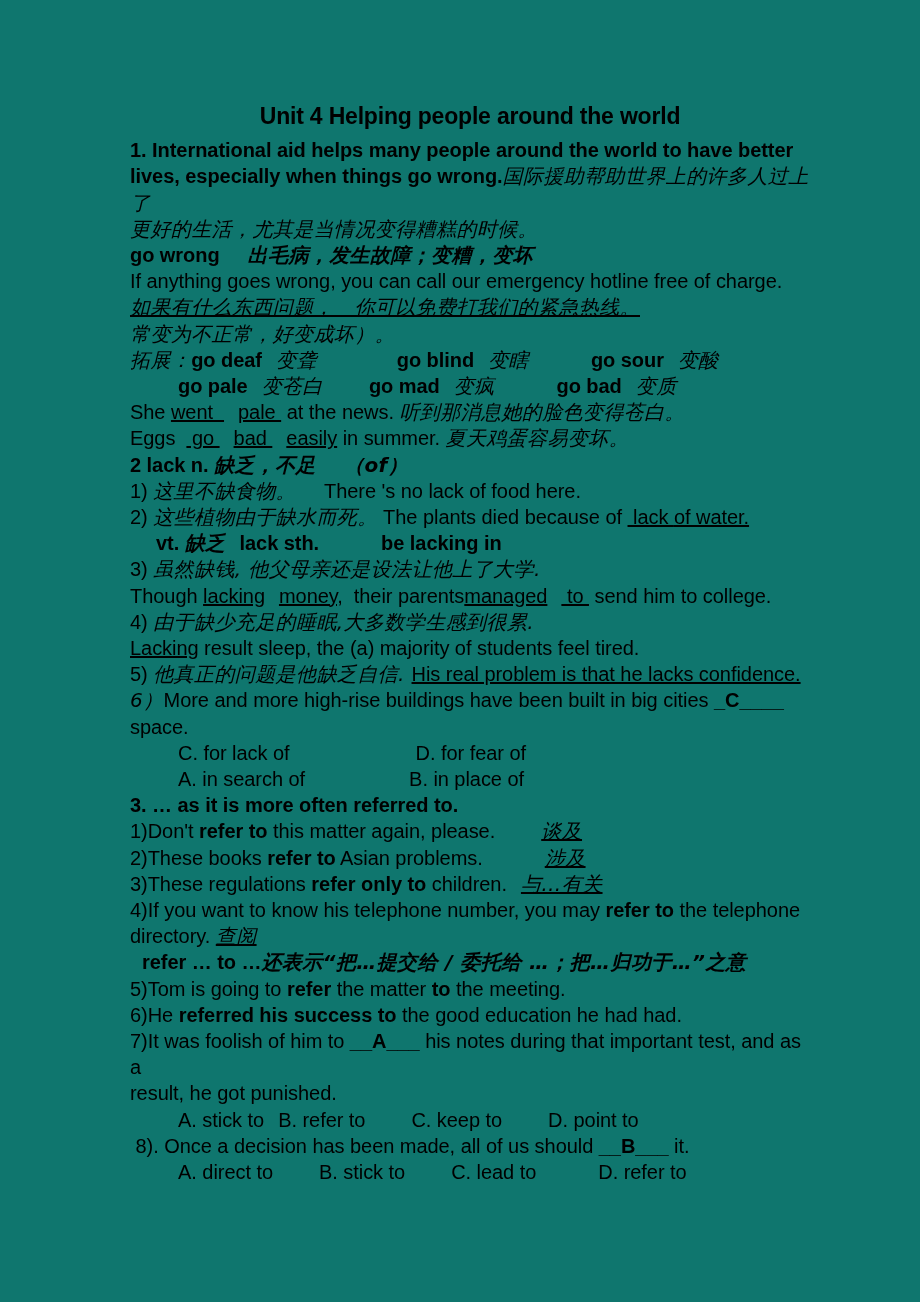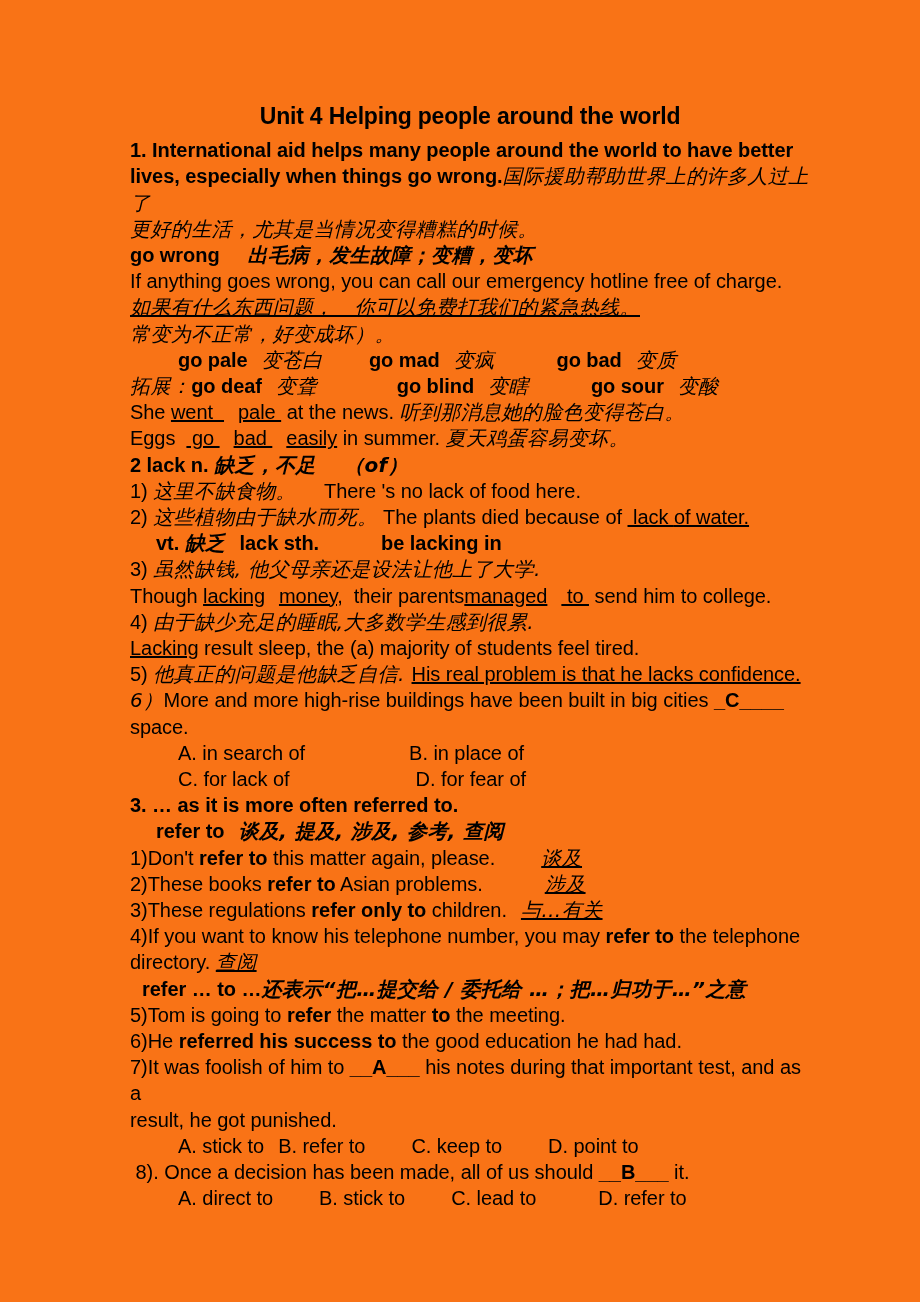--- a/index.html
+++ b/index.html
@@ -11,21 +11,21 @@
     width: 920px;
     height: 1302px;
     font-family: "Liberation Sans", "DejaVu Sans", sans-serif;
     color: #000000;
     overflow: hidden;
   }
   .page {
     position: relative;
     width: 920px;
     height: 1302px;
-    background: #f97316;
+    background: #0f766e;
     box-sizing: border-box;
     padding: 103px 110px 0 130px;
   }
   .doc-title {
     text-align: center;
     font-size: 23px;
     font-weight: bold;
     letter-spacing: -0.2px;
     margin: 0 0 7px 0;
     line-height: 1.18;
@@ -69,23 +69,23 @@
 
   <p class="line"><span class="b">go wrong</span><span class="gap-b"></span><span class="b cjk">出毛病，发生故障；变糟，变坏</span></p>
 
   <p class="line"><span>If anything goes wrong, you can call our emergency hotline free of charge.</span></p>
 
   <p class="line"><span class="u cjk">如果有什么东西问题，　你可以免费打我们的紧急热线。</span></p>
 
 
   <p class="line cjk"><span>常变为不正常，好变成坏）。</span></p>
 
+  <p class="line"><span class="cjk">拓展：</span><span class="b">go deaf</span><span class="gap-a"></span><span class="cjk">变聋</span><span class="gap-e"></span><span class="b">go blind</span><span class="gap-a"></span><span class="cjk">变瞎</span><span class="gap-d"></span><span class="b">go sour</span><span class="gap-a"></span><span class="cjk">变酸</span></p>
+
   <p class="line ind2"><span class="b">go pale</span><span class="gap-a"></span><span class="cjk">变苍白</span><span class="gap-c"></span><span class="b">go mad</span><span class="gap-a"></span><span class="cjk">变疯</span><span class="gap-d"></span><span class="b">go bad</span><span class="gap-a"></span><span class="cjk">变质</span></p>
-
-  <p class="line"><span class="cjk">拓展：</span><span class="b">go deaf</span><span class="gap-a"></span><span class="cjk">变聋</span><span class="gap-e"></span><span class="b">go blind</span><span class="gap-a"></span><span class="cjk">变瞎</span><span class="gap-d"></span><span class="b">go sour</span><span class="gap-a"></span><span class="cjk">变酸</span></p>
 
   <p class="line"><span>She </span><span class="u">went  </span><span class="gap-a"></span><span class="u">pale </span><span> at the news. </span><span class="cjk">听到那消息她的脸色变得苍白。</span></p>
 
   <p class="line"><span>Eggs  </span><span class="u"> go </span><span class="gap-a"></span><span class="u">bad </span><span class="gap-a"></span><span class="u">easily</span><span> in summer. </span><span class="cjk">夏天鸡蛋容易变坏。</span></p>
 
   <p class="line"><span class="b">2 lack n. </span><span class="b cjk">缺乏，不足</span><span class="gap-b"></span><span class="b cjk">（of）</span></p>
 
   <p class="line"><span>1) </span><span class="cjk">这里不缺食物。</span><span class="gap-b"></span><span>There 's no lack of food here.</span></p>
 
   <p class="line"><span>2) </span><span class="cjk">这些植物由于缺水而死。</span><span> The plants died because of </span><span class="u"> lack </span><span class="u">of </span><span class="u">water.</span></p>
@@ -99,27 +99,26 @@
   <p class="line"><span>4) </span><span class="cjk">由于缺少充足的睡眠,大多数学生感到很累.</span></p>
 
   <p class="line"><span class="u">Lacking</span><span> result sleep, the (a) majority of students feel tired.</span></p>
 
   <p class="line"><span>5) </span><span class="cjk">他真正的问题是他缺乏自信. </span><span class="u">His real problem is that he lacks confidence.</span></p>
 
   <p class="line"><span class="cjk">6）</span><span>More and more high-rise buildings have been built in big cities </span><span class="b">_C____</span></p>
 
   <p class="line"><span>space.</span></p>
 
+  <p class="line ind2"><span>C. for lack of</span><span class="gap-f"></span><span style="display:inline-block;width:22px"></span><span>D. for fear of</span></p>
+
   <p class="line ind2"><span>A. in search of</span><span class="gap-f"></span><span>B. in place of</span></p>
-
-  <p class="line ind2"><span>C. for lack of</span><span class="gap-f"></span><span style="display:inline-block;width:22px"></span><span>D. for fear of</span></p>
 
   <p class="line"><span class="b">3. … as it is more often referred to.</span></p>
 
-  <p class="line ind1"><span class="b">refer to</span><span class="gap-a"></span><span class="b cjk">谈及, 提及, 涉及, 参考, 查阅</span></p>
 
   <p class="line"><span>1)Don't </span><span class="b">refer to</span><span> this matter again, please.</span><span class="gap-c"></span><span class="u cjk">谈及</span></p>
 
   <p class="line"><span>2)These books </span><span class="b">refer to</span><span> Asian problems.</span><span class="gap-d"></span><span class="u cjk">涉及</span></p>
 
   <p class="line"><span>3)These regulations </span><span class="b">refer only to</span><span> children.</span><span class="gap-a"></span><span class="u cjk">与…有关</span></p>
 
   <p class="line"><span>4)If you want to know his telephone number, you may </span><span class="b">refer to</span><span> the telephone</span></p>
 
   <p class="line"><span>directory. </span><span class="u cjk">查阅</span></p>

